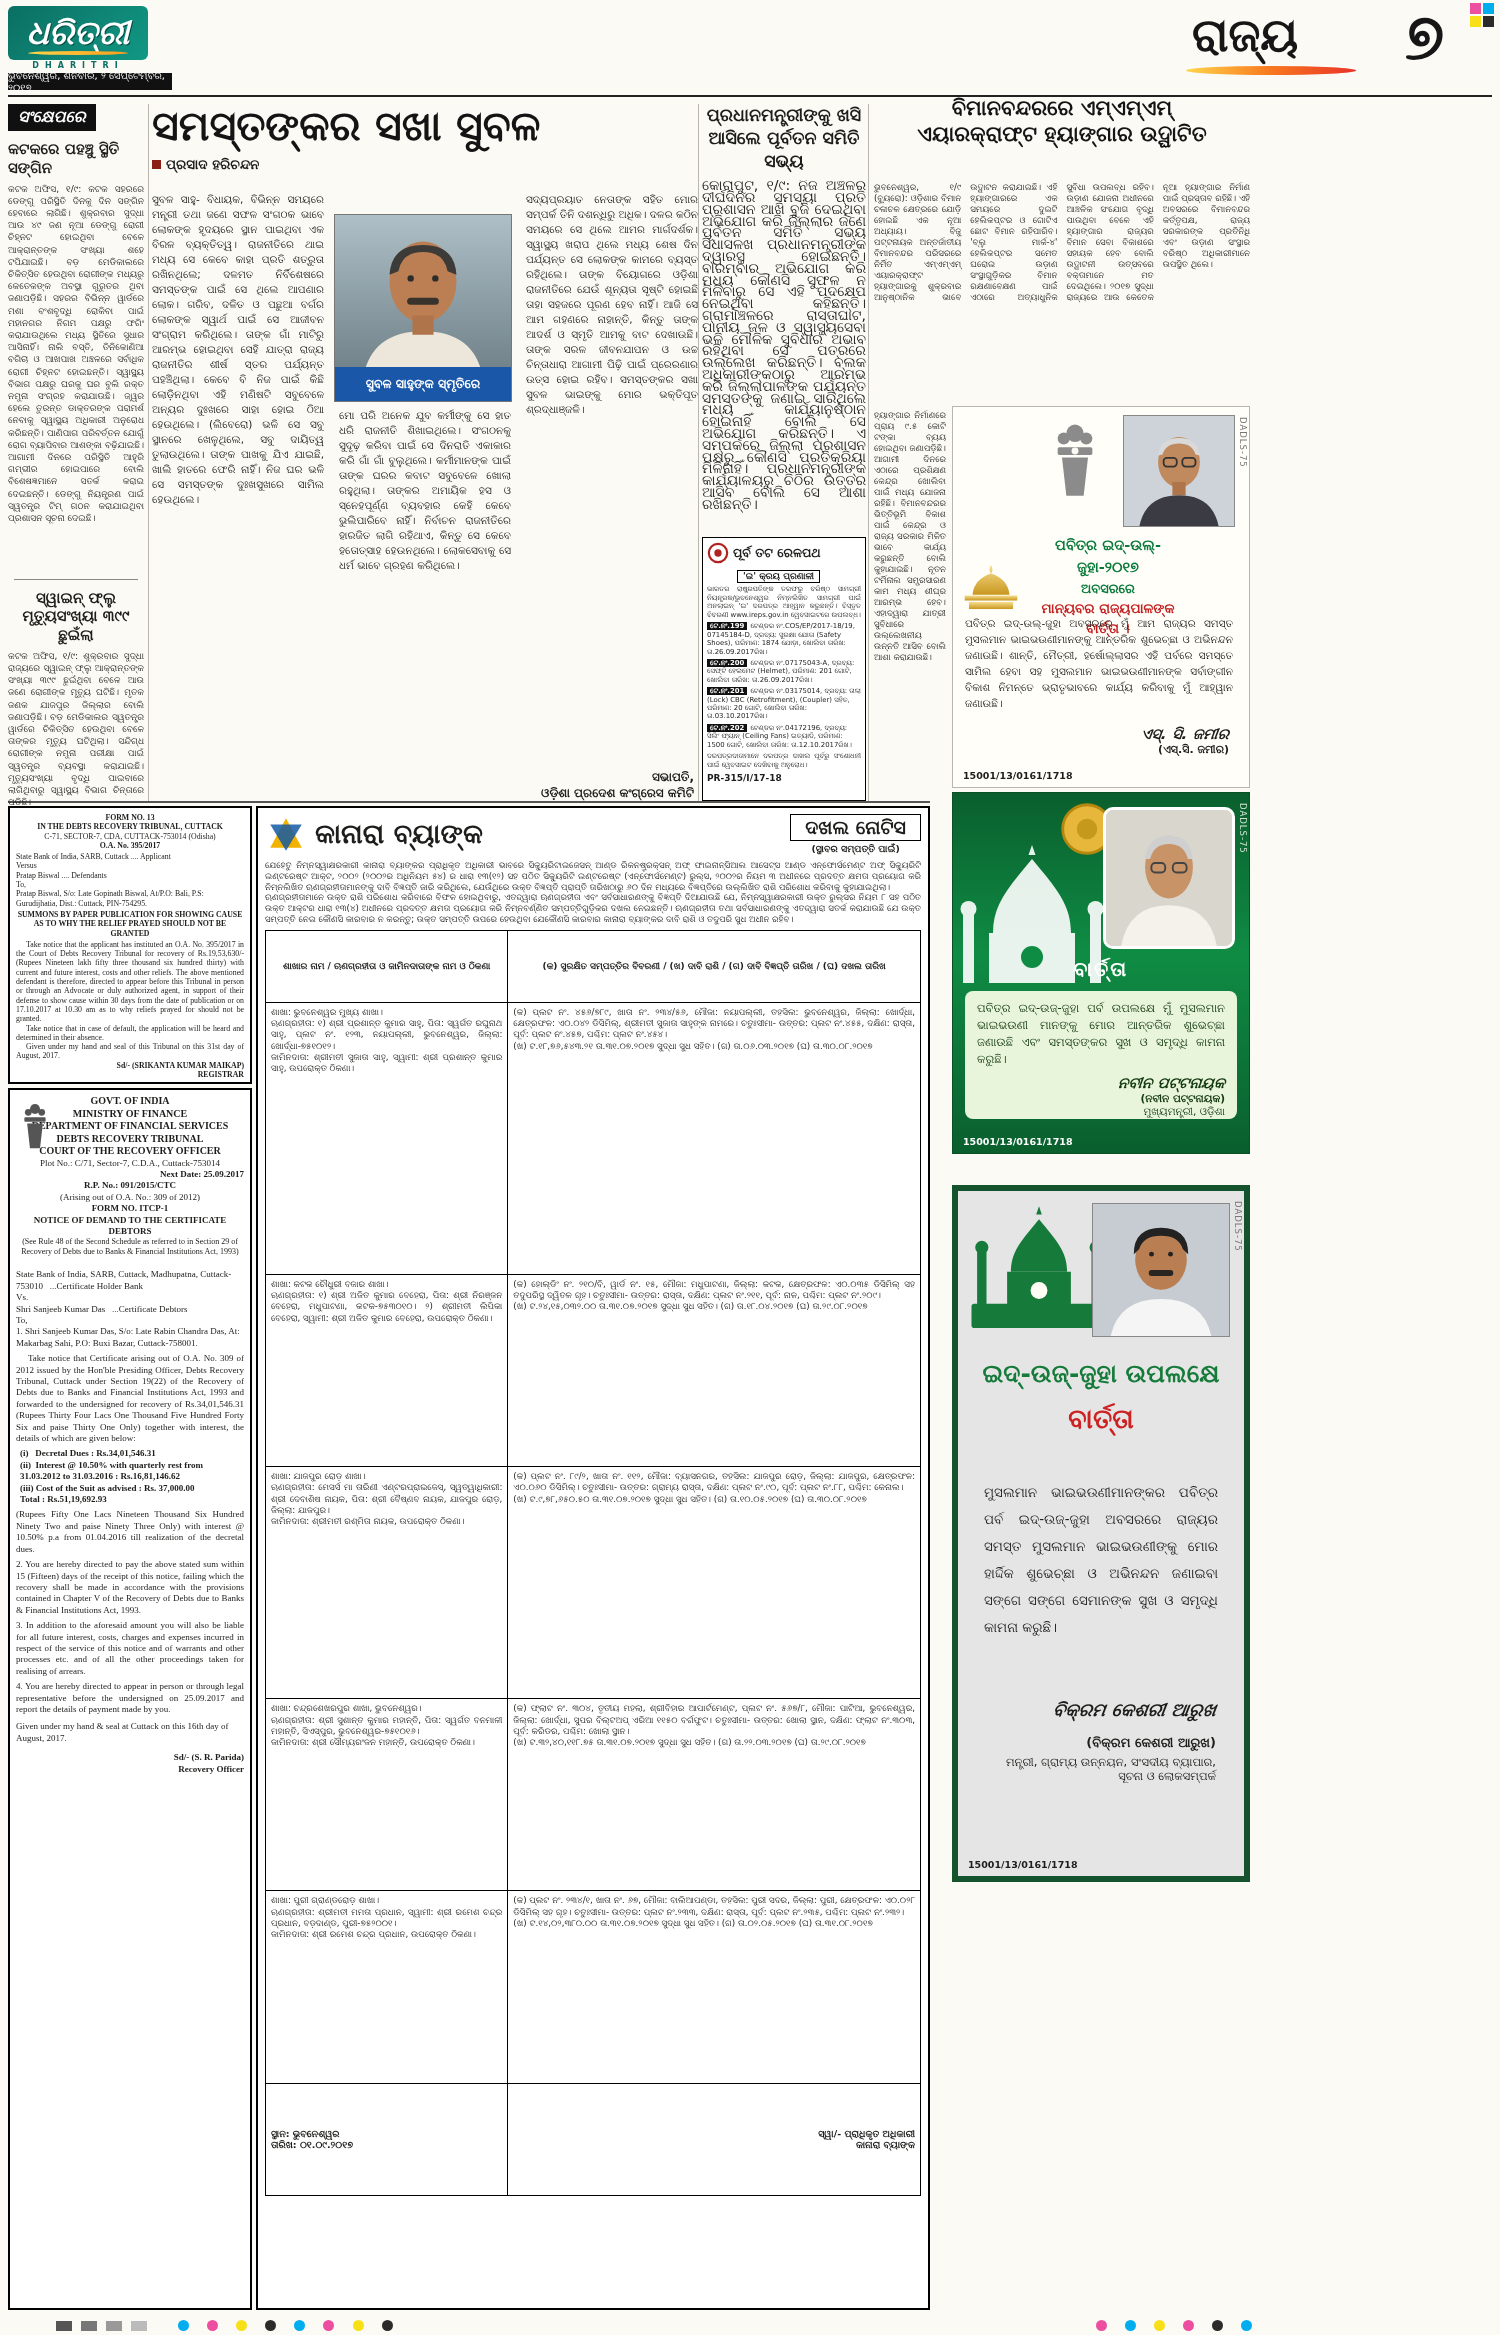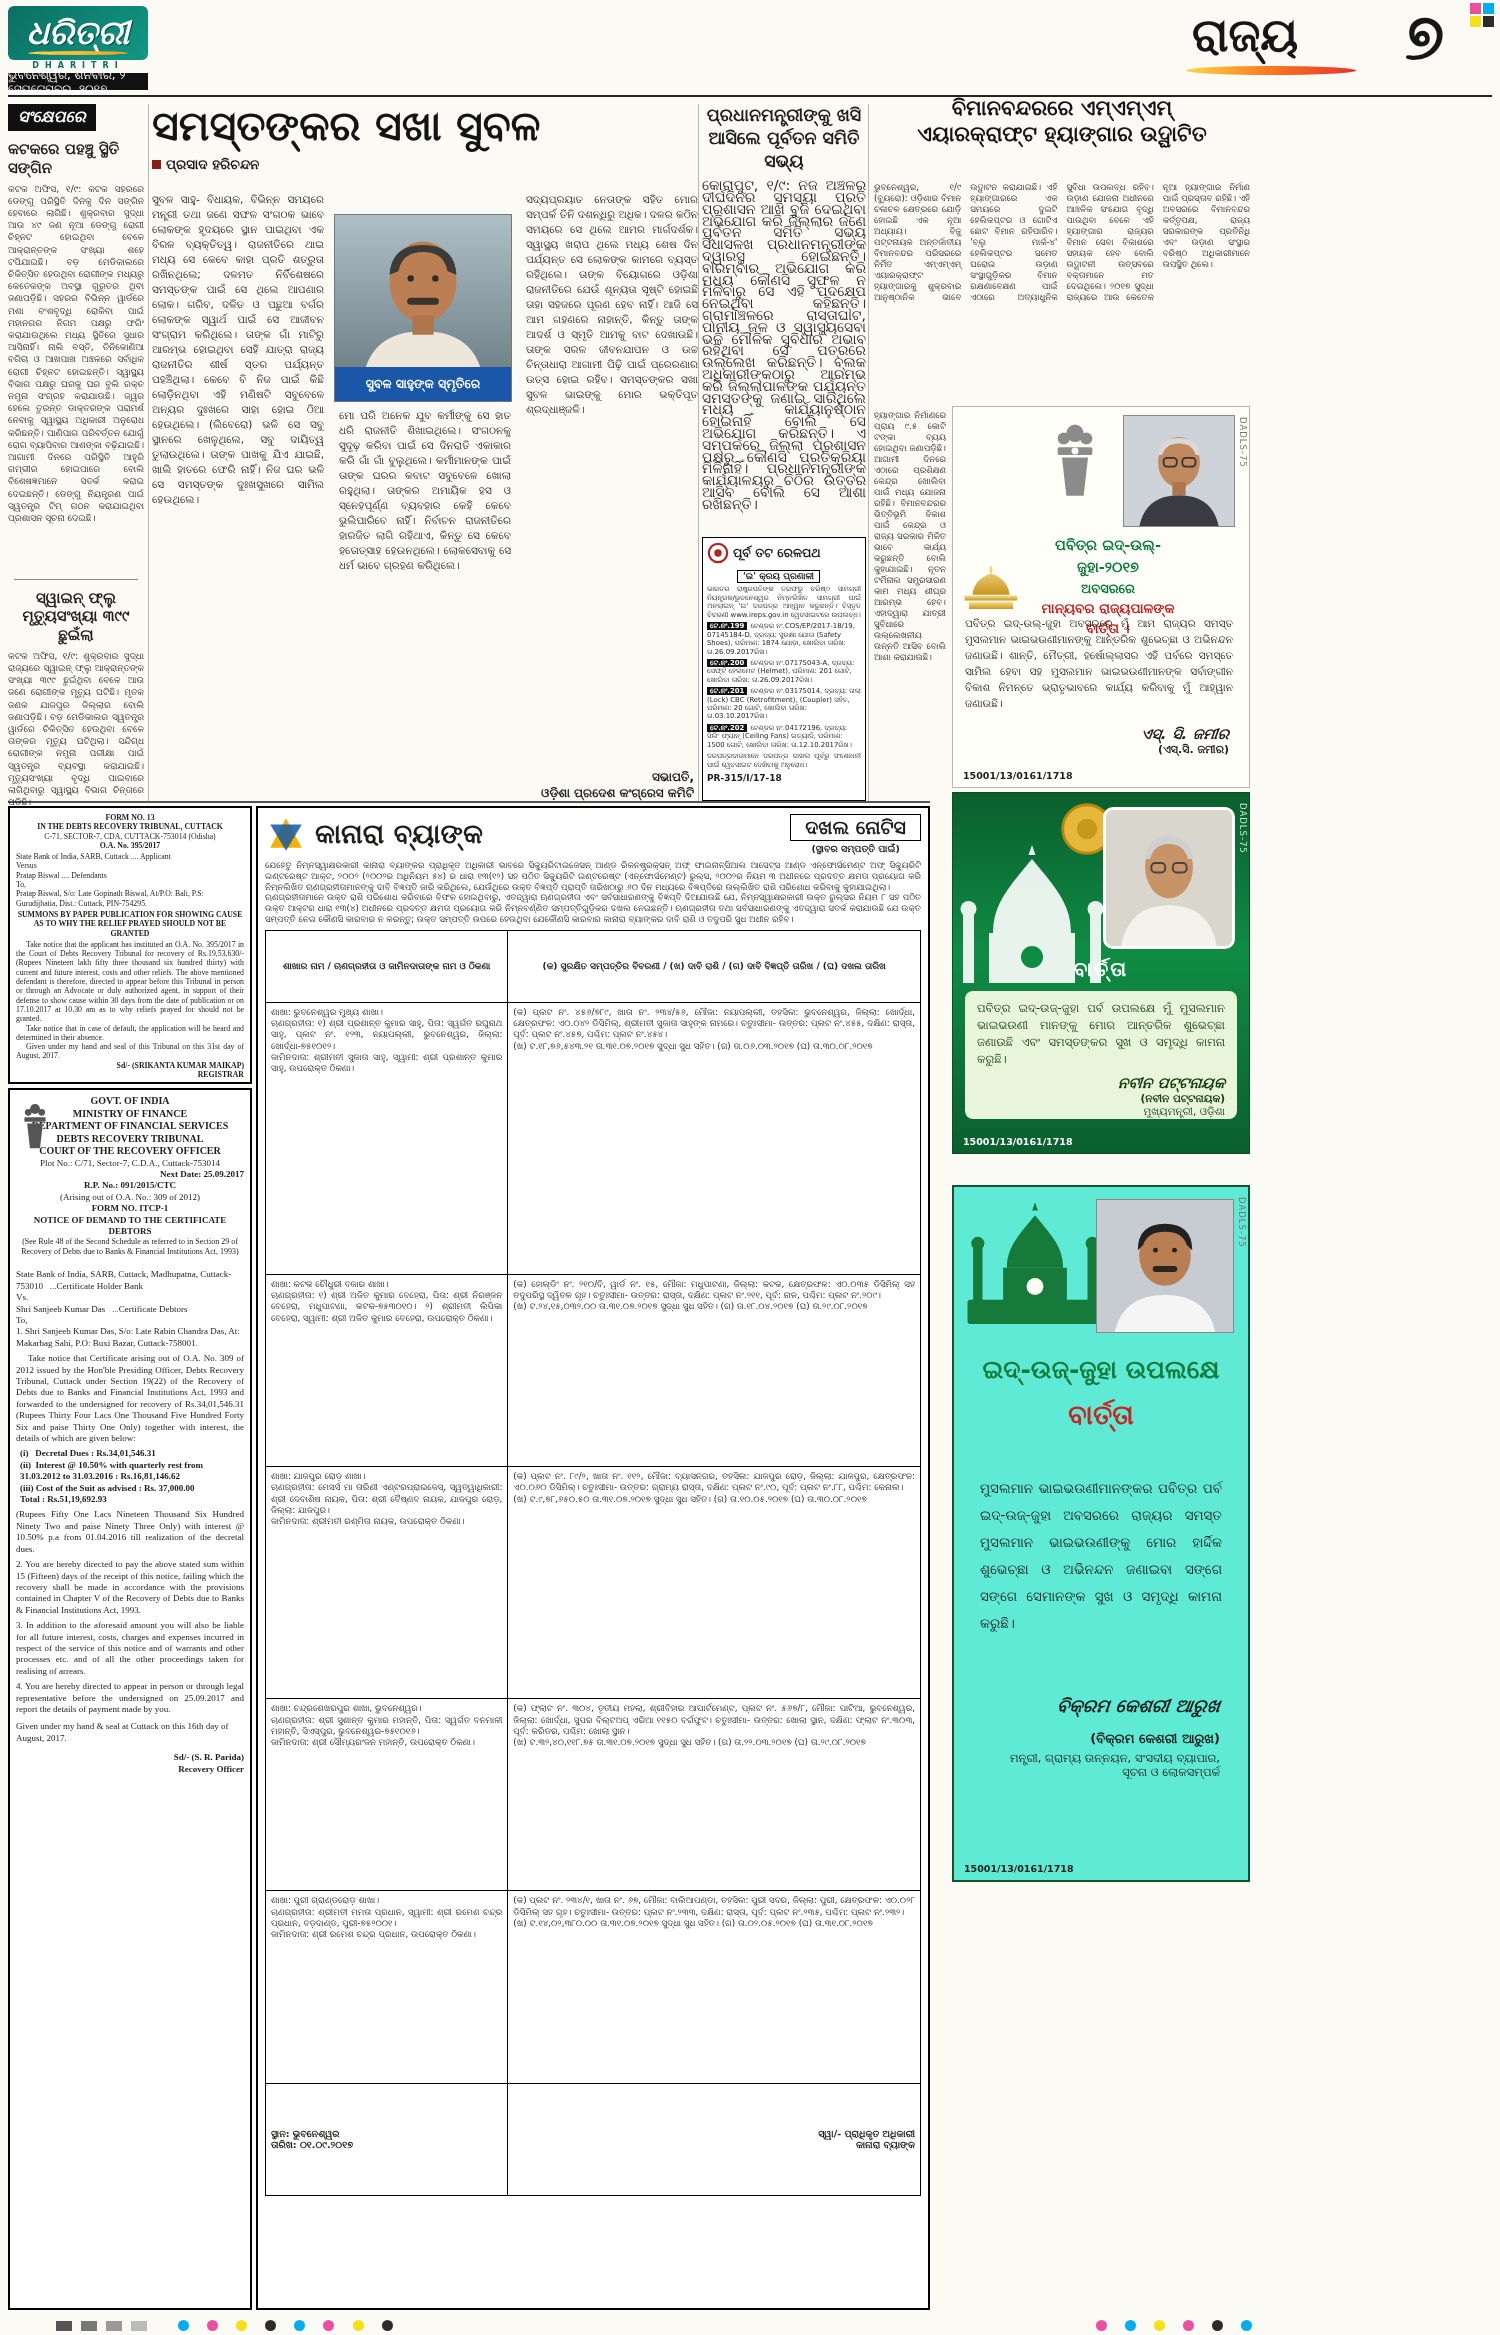--- a/index.html
+++ b/index.html
@@ -14,22 +14,22 @@
   .rt{text-align:right;}
   .b{font-weight:bold;}
 
   
   .logo-box{position:absolute;left:8px;top:6px;width:140px;height:54px;border-radius:6px;
             background:linear-gradient(135deg,#0b6f63,#119884);display:flex;align-items:center;justify-content:center;}
   .logo-script{color:#fff;font-size:33px;font-weight:bold;font-style:italic;text-shadow:1px 1px 0 #064d44;}
   .logo-swoosh{position:absolute;left:20px;bottom:5px;width:100px;height:4px;border-radius:50%;
                background:linear-gradient(90deg,#ffd54a,#ff9b1a);}
   .logo-latin{position:absolute;left:8px;top:61px;width:140px;text-align:center;font-size:8px;letter-spacing:6px;color:#0b6f63;font-weight:bold;}
-  .date-bar{position:absolute;left:8px;top:73px;width:140px;height:17px;background:#111;color:#fff;
-            font-size:12px;display:flex;align-items:center;justify-content:center;}
+  .date-bar{position:absolute;left:8px;top:73px;width:164px;height:17px;background:#111;color:#fff;
+            font-size:10px;display:flex;align-items:center;justify-content:center;}
   .section-name{position:absolute;left:1192px;top:8px;font-size:46px;font-weight:bold;color:#161616;}
   .section-swoosh{position:absolute;left:1186px;top:66px;width:170px;height:9px;border-radius:50%;
                   background:linear-gradient(90deg,#ffd54a,#f8781f,#e8332a);}
   .page-num{position:absolute;left:1405px;top:0px;font-size:64px;font-weight:bold;color:#161616;}
   .mast-rule{position:absolute;left:8px;top:95px;width:1484px;height:2px;background:#222;}
   .rm-grid{position:absolute;right:4px;top:3px;width:26px;display:grid;grid-template-columns:11px 11px;gap:2px;}
   .rm{width:11px;height:11px;display:block;}
 
   .vrule{position:absolute;top:104px;height:698px;width:1px;background:#b9b6ae;}
 
@@ -73,21 +73,21 @@
   .ad{position:absolute;left:952px;width:298px;box-sizing:border-box;}
   .dadls{position:absolute;right:1px;top:10px;writing-mode:vertical-rl;font-size:8.5px;color:#777;letter-spacing:1px;}
   .ad-ref{position:absolute;left:10px;bottom:6px;font-size:9.5px;font-weight:bold;}
   .script-sign{font-style:italic;font-weight:bold;transform:skewX(-8deg);}
 
   .ad1{top:406px;height:382px;border:1px solid #b9b6ae;background:#fffef9;}
   .ad1-title div{font-weight:bold;line-height:1.5;}
   .ad2{top:792px;height:362px;background:linear-gradient(180deg,#0a5f2d,#0f8c44 45%,#0a5f2d);border:1px solid #0a4f26;}
   .ad2-panel{position:absolute;left:12px;right:12px;top:198px;bottom:34px;background:#e9f5da;border-radius:8px;
              padding:9px 12px;box-sizing:border-box;color:#12380f;}
-  .ad3{top:1185px;height:697px;border:2px solid #14532d;background:#5eead4;}
+  .ad3{top:1185px;height:697px;border:6px solid #14532d;background:#e5e5e5;}
 
   
   .notice{position:absolute;border:2px solid #000;background:#fff;box-sizing:border-box;padding:5px 6px;
           font-family:"Liberation Serif",serif;}
   .f13{left:8px;top:806px;width:244px;height:278px;font-size:7.8px;line-height:9.3px;}
   .itcp{left:8px;top:1088px;width:244px;height:1222px;font-size:9px;line-height:11.4px;}
   .n-h{font-weight:bold;text-align:center;}
 
   
   .canara{position:absolute;left:256px;top:806px;width:674px;height:1504px;border:2px solid #000;background:#fff;

